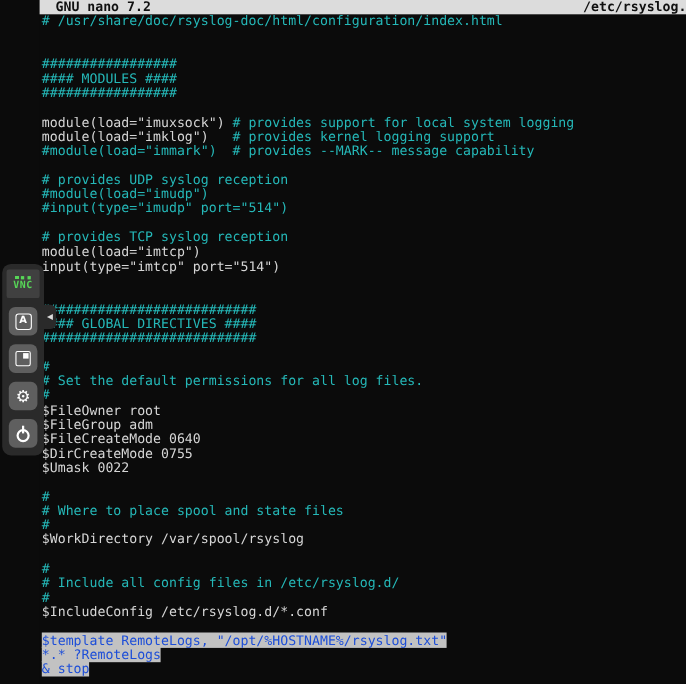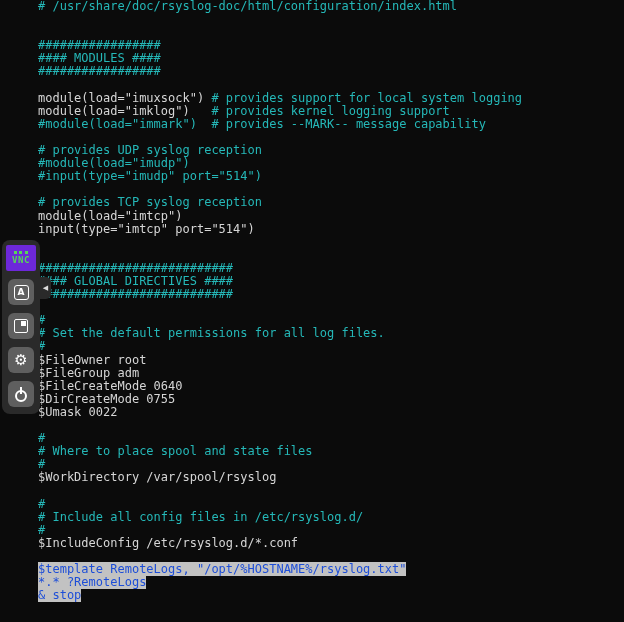--- a/index.html
+++ b/index.html
@@ -49,21 +49,21 @@
     border-radius: 8px;
     display: flex;
     flex-direction: column;
     align-items: center;
     padding: 5px 0 7px 0;
     gap: 8px;
     box-sizing: border-box;
   }
   .vnc-logo {
     width: 30px; height: 26px;
-    background: #6d28d9;
+    background: #404040;
     display: flex;
     flex-direction: column;
     align-items: center;
     justify-content: center;
     gap: 2px;
     border-radius: 2px;
   }
   .logo-dots {
     width: 14px; height: 0;
     border-top: 3px dotted #57d657;
@@ -152,20 +152,24 @@
     cursor: pointer;
     font-family: "DejaVu Sans", sans-serif;
   }
 </style>
 </head>
 <body>
 
 <div class="screen">
 
   <div class="terminal">
+    <div class="titlebar">
+      <span>  GNU nano 7.2</span>
+      <span>/etc/rsyslog.</span>
+    </div>
     <div class="editor"><div class="line"><span class="s-c"># /usr/share/doc/rsyslog-doc/html/configuration/index.html</span></div><div class="line">&nbsp;</div><div class="line">&nbsp;</div><div class="line"><span class="s-c">#################</span></div><div class="line"><span class="s-c">#### MODULES ####</span></div><div class="line"><span class="s-c">#################</span></div><div class="line">&nbsp;</div><div class="line"><span class="s-p">module(load="imuxsock") </span><span class="s-c"># provides support for local system logging</span></div><div class="line"><span class="s-p">module(load="imklog")   </span><span class="s-c"># provides kernel logging support</span></div><div class="line"><span class="s-c">#module(load="immark")  # provides --MARK-- message capability</span></div><div class="line">&nbsp;</div><div class="line"><span class="s-c"># provides UDP syslog reception</span></div><div class="line"><span class="s-c">#module(load="imudp")</span></div><div class="line"><span class="s-c">#input(type="imudp" port="514")</span></div><div class="line">&nbsp;</div><div class="line"><span class="s-c"># provides TCP syslog reception</span></div><div class="line"><span class="s-p">module(load="imtcp")</span></div><div class="line"><span class="s-p">input(type="imtcp" port="514")</span></div><div class="line">&nbsp;</div><div class="line">&nbsp;</div><div class="line"><span class="s-c">###########################</span></div><div class="line"><span class="s-c">#### GLOBAL DIRECTIVES ####</span></div><div class="line"><span class="s-c">###########################</span></div><div class="line">&nbsp;</div><div class="line"><span class="s-c">#</span></div><div class="line"><span class="s-c"># Set the default permissions for all log files.</span></div><div class="line"><span class="s-c">#</span></div><div class="line"><span class="s-p">$FileOwner root</span></div><div class="line"><span class="s-p">$FileGroup adm</span></div><div class="line"><span class="s-p">$FileCreateMode 0640</span></div><div class="line"><span class="s-p">$DirCreateMode 0755</span></div><div class="line"><span class="s-p">$Umask 0022</span></div><div class="line">&nbsp;</div><div class="line"><span class="s-c">#</span></div><div class="line"><span class="s-c"># Where to place spool and state files</span></div><div class="line"><span class="s-c">#</span></div><div class="line"><span class="s-p">$WorkDirectory /var/spool/rsyslog</span></div><div class="line">&nbsp;</div><div class="line"><span class="s-c">#</span></div><div class="line"><span class="s-c"># Include all config files in /etc/rsyslog.d/</span></div><div class="line"><span class="s-c">#</span></div><div class="line"><span class="s-p">$IncludeConfig /etc/rsyslog.d/*.conf</span></div><div class="line">&nbsp;</div><div class="line"><span class="s-sel">$template RemoteLogs, "/opt/%HOSTNAME%/rsyslog.txt"</span></div><div class="line"><span class="s-sel">*.* ?RemoteLogs</span></div><div class="line"><span class="s-sel">&amp; stop</span></div></div>
   </div>
 
   <div class="vnc-panel">
     <div class="vnc-logo">
       <div class="logo-dots"></div>
       <div class="logo-text">VNC</div>
     </div>
     <button class="vbtn">
       <span class="icon-a">A</span>

